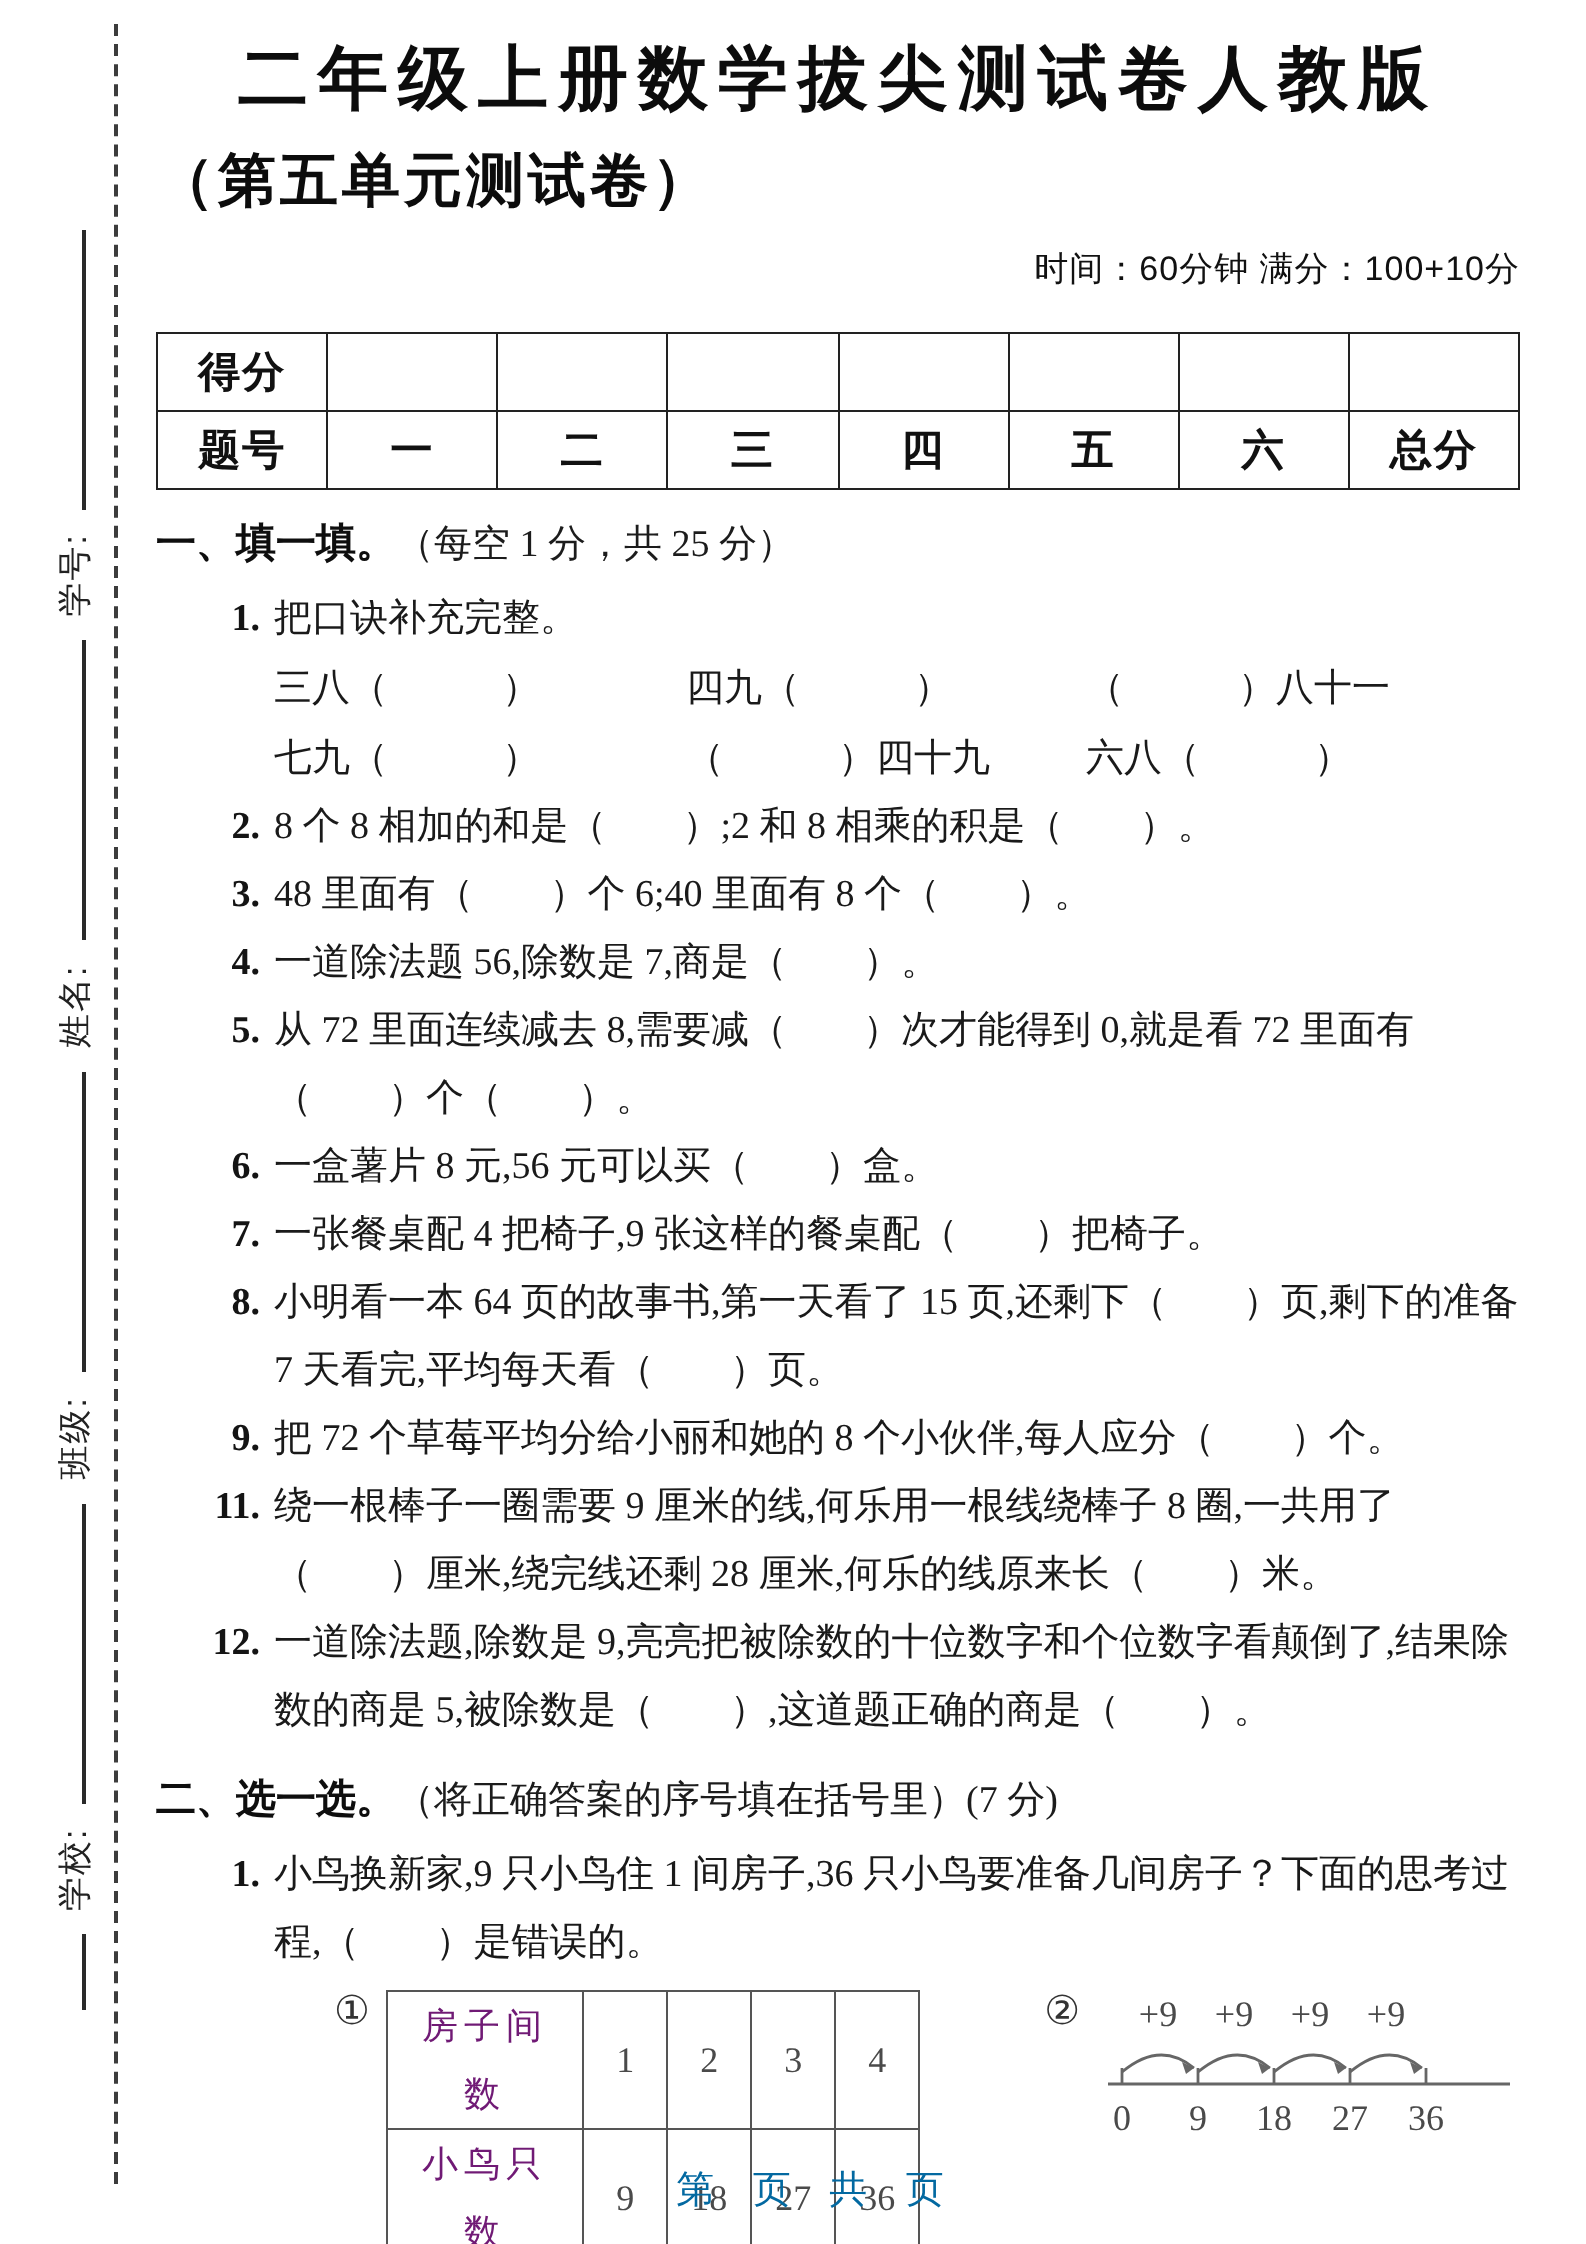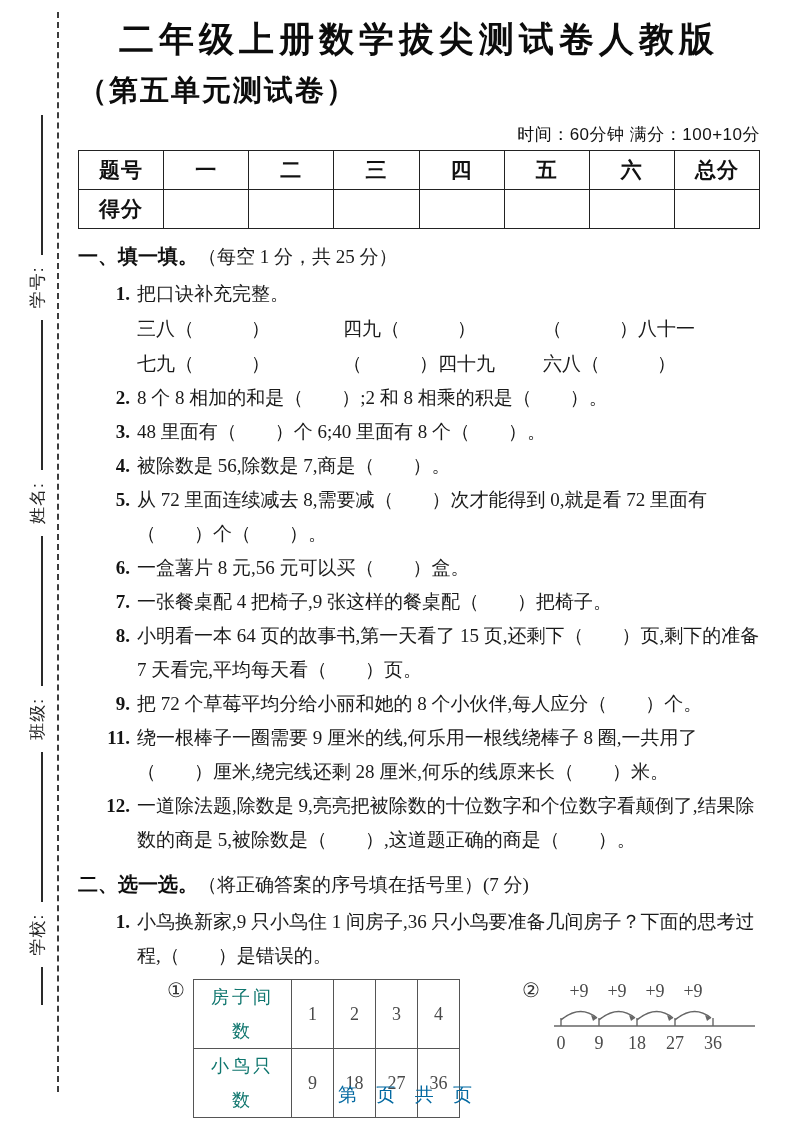--- a/index.html
+++ b/index.html
@@ -40,21 +40,21 @@
     font-family:"Liberation Sans", sans-serif; font-weight:bold;
     font-size:35px; text-align:center; letter-spacing:5px; color:#0c0c0c;
   }
   .subtitle {
     font-family:"Liberation Sans", sans-serif; font-weight:bold;
     font-size:29px; text-align:left; letter-spacing:2px; color:#0c0c0c;
     margin-top:8px;
   }
   .meta {
     font-family:"Liberation Sans", sans-serif; font-size:17px; color:#111;
-    text-align:right; margin-top:12px; margin-bottom:4px; letter-spacing:0.5px;
+    text-align:right; margin-top:12px; margin-bottom:20px; letter-spacing:0.5px;
   }
 
   table.score-table {
     width:100%; border-collapse:collapse; table-layout:fixed;
     font-family:"Liberation Sans", sans-serif; font-size:21px; color:#111;
   }
   table.score-table td {
     border:1.5px solid #222; height:39px; text-align:center; vertical-align:middle;
     font-weight:bold; letter-spacing:1px;
   }
@@ -81,21 +81,21 @@
   .opt { display:flex; align-items:flex-start; }
   .opt-marker { font-size:20px; line-height:26px; margin-right:8px; color:#333; }
   .opt2 { margin-left:62px; }
 
   table.bird-table {
     border-collapse:collapse; font-size:18px; color:#3d3d3d; margin-top:2px;
   }
   table.bird-table td {
     border:1.5px solid #555; text-align:center; vertical-align:middle; height:44px;
   }
-  table.bird-table td.lbl { padding:0 14px; letter-spacing:3px; color:#0f766e; }
+  table.bird-table td.lbl { padding:0 14px; letter-spacing:3px; color:#701a75; }
   table.bird-table td.val { width:42px; color:#4a4a4a; }
 
   .numline-svg { display:block; }
 
   .footer {
     position:absolute; bottom:14px; left:12px; width:100%; text-align:center;
     font-family:"Liberation Sans", sans-serif; font-size:19px; color:#0369a1;
     letter-spacing:7px;
   }
 </style>
@@ -120,38 +120,38 @@
 
   <div class="main">
 
     <div class="title">二年级上册数学拔尖测试卷人教版</div>
     <div class="subtitle">（第五单元测试卷）</div>
     <div class="meta">时间：60分钟  满分：100+10分</div>
 
     <table class="score-table">
       <tbody>
           <tr>
+        <td>得分</td>
+        <td></td>
+        <td></td>
+        <td></td>
+        <td></td>
+        <td></td>
+        <td></td>
+        <td></td>
+      </tr>
+      <tr>
         <td>题号</td>
         <td>一</td>
         <td>二</td>
         <td>三</td>
         <td>四</td>
         <td>五</td>
         <td>六</td>
         <td>总分</td>
-      </tr>
-      <tr>
-        <td>得分</td>
-        <td></td>
-        <td></td>
-        <td></td>
-        <td></td>
-        <td></td>
-        <td></td>
-        <td></td>
       </tr>
     </tbody>
       </table>
 
     <div class="sec-head">
       <span class="sec-title">一、填一填。</span><span class="sec-note">（每空 1 分，共 25 分）</span>
     </div>
 
     <div class="q">
       <span class="qnum">1.</span>
@@ -171,21 +171,21 @@
     <div class="q">
       <span class="qnum">2.</span>
       <div class="qbody">8 个 8 相加的和是（　　）;2 和 8 相乘的积是（　　）。</div>
     </div>
     <div class="q">
       <span class="qnum">3.</span>
       <div class="qbody">48 里面有（　　）个 6;40 里面有 8 个（　　）。</div>
     </div>
     <div class="q">
       <span class="qnum">4.</span>
-      <div class="qbody">被除数是 56,除数是 7,商是（　　）。</div>
+      <div class="qbody">一道除法题 56,除数是 7,商是（　　）。</div>
     </div>
     <div class="q">
       <span class="qnum">5.</span>
       <div class="qbody">从 72 里面连续减去 8,需要减（　　）次才能得到 0,就是看 72 里面有（　　）个（　　）。</div>
     </div>
     <div class="q">
       <span class="qnum">6.</span>
       <div class="qbody">一盒薯片 8 元,56 元可以买（　　）盒。</div>
     </div>
     <div class="q">

